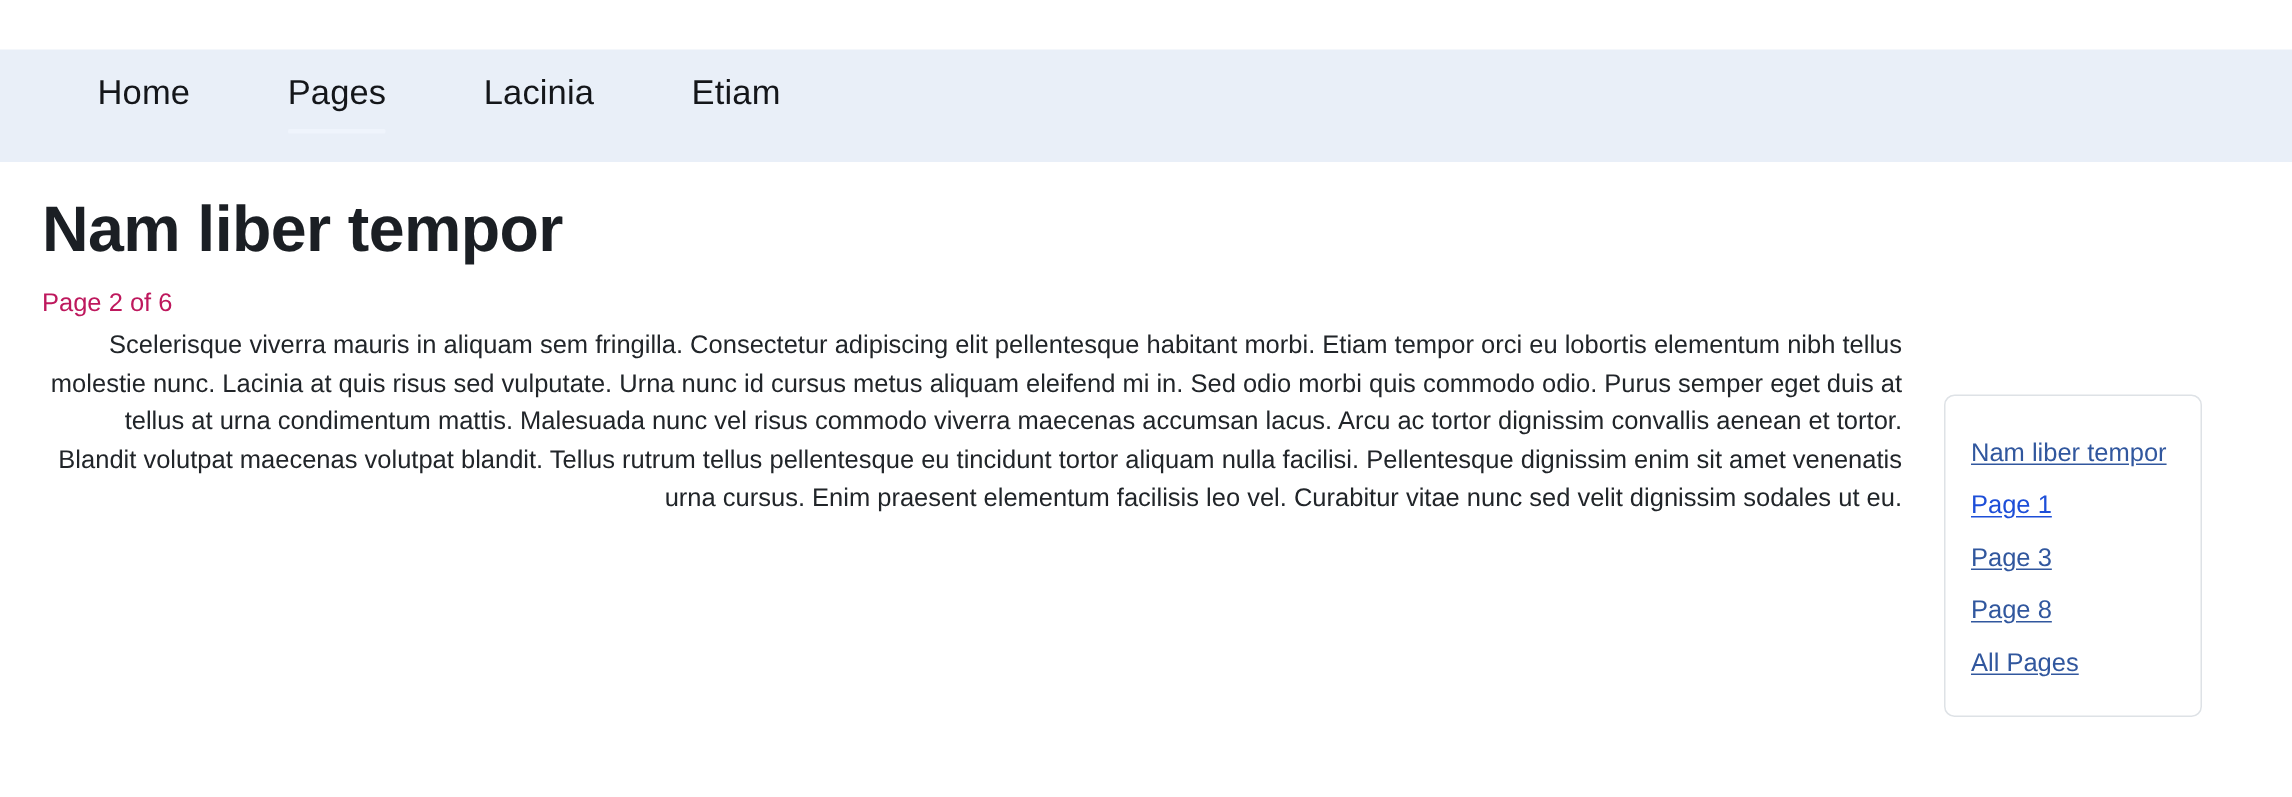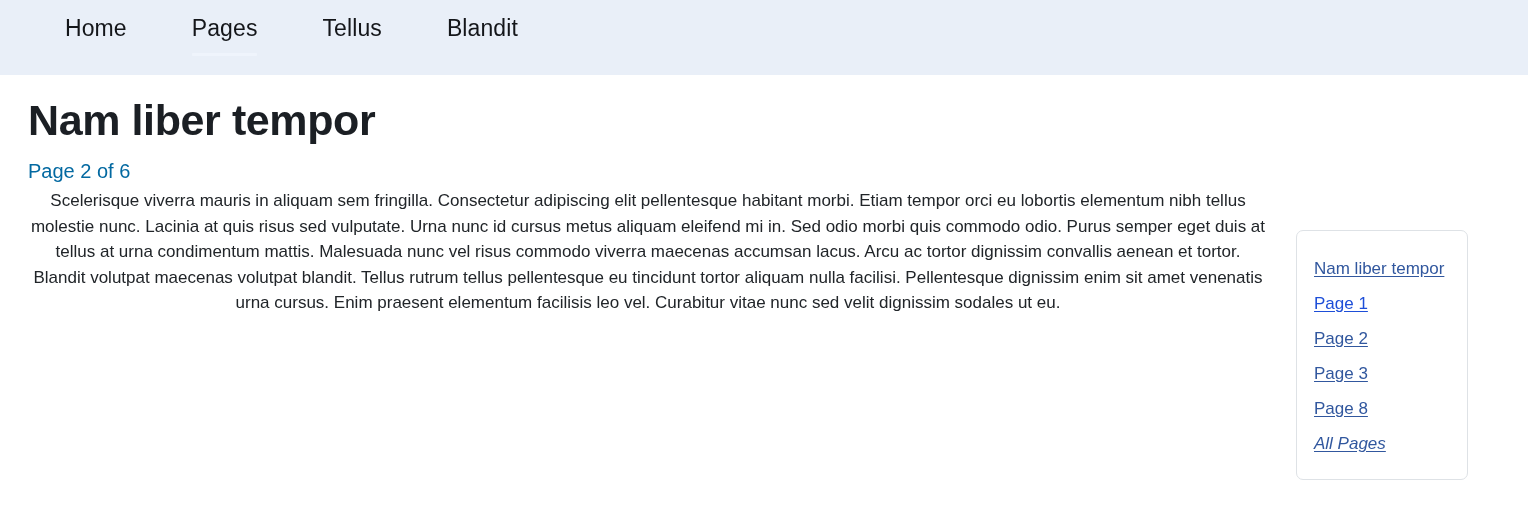--- a/index.html
+++ b/index.html
@@ -16,20 +16,21 @@
   }
 
   
   .navbar {
     height: 75px;
     background: #e9eff8;
     display: flex;
     align-items: center;
     padding: 0 0 0 40px;
     box-sizing: border-box;
+    margin-top: 33px;
   }
   .nav-list {
     display: flex;
     align-items: stretch;
     height: 75px;
     list-style: none;
     margin: 0;
     padding: 0;
   }
   .nav-item {
@@ -79,33 +80,33 @@
     display: flex;
     align-items: flex-start;
   }
 
   .content-col {
     width: 1240px;
     padding-top: 13px;
   }
 
   .page-counter {
-    font-size: 20px;
+    font-size: 17px;
     line-height: 1.35;
-    color: #0369a1;
+    color: #be185d;
     margin: 0 0 3px 0;
   }
 
   .body-text {
     margin: 0;
     font-size: 17px;
     line-height: 25.5px;
     color: #212529;
     max-width: 1241px;
-    text-align: center;
+    text-align: right;
   }
 
   
   .sidebar {
     position: absolute;
     left: 1296px;
     top: 155px;
     width: 172px;
     border: 1px solid #dee2e6;
     border-radius: 7px;
@@ -117,21 +118,20 @@
     list-style: none;
     margin: 0;
     padding: 0;
   }
   .sidebar-list li {
     padding: 0 0 0 17px;
     margin-bottom: 12px;
   }
   .sidebar-list li:last-child {
     margin-bottom: 0;
-    font-style: italic;
   }
   .sidebar-link {
     font-size: 17px;
     line-height: 23px;
     color: #31579e;
     text-decoration: underline;
     text-underline-offset: 2px;
     white-space: nowrap;
   }
   .sidebar-link.visited {
@@ -143,24 +143,24 @@
 
 <nav class="navbar">
   <ul class="nav-list">
     <li class="nav-item">
       <a class="nav-link" href="#">Home</a>
     </li>
     <li class="nav-item active">
       <a class="nav-link" href="#">Pages</a>
     </li>
     <li class="nav-item">
-      <a class="nav-link" href="#">Tellus</a>
+      <a class="nav-link" href="#">Lacinia</a>
     </li>
     <li class="nav-item">
-      <a class="nav-link" href="#">Blandit</a>
+      <a class="nav-link" href="#">Etiam</a>
     </li>
   </ul>
 </nav>
 
 <div class="page">
 
   <h1 class="page-title">Nam liber tempor</h1>
 
   <div class="layout">
     <div class="content-col">
@@ -171,23 +171,20 @@
 
   <aside class="sidebar">
     <ul class="sidebar-list">
       <li>
         <a class="sidebar-link" href="#">Nam liber tempor</a>
       </li>
       <li>
         <a class="sidebar-link visited" href="#">Page 1</a>
       </li>
       <li>
-        <a class="sidebar-link" href="#">Page 2</a>
-      </li>
-      <li>
         <a class="sidebar-link" href="#">Page 3</a>
       </li>
       <li>
         <a class="sidebar-link" href="#">Page 8</a>
       </li>
       <li>
         <a class="sidebar-link" href="#">All Pages</a>
       </li>
     </ul>
   </aside>

